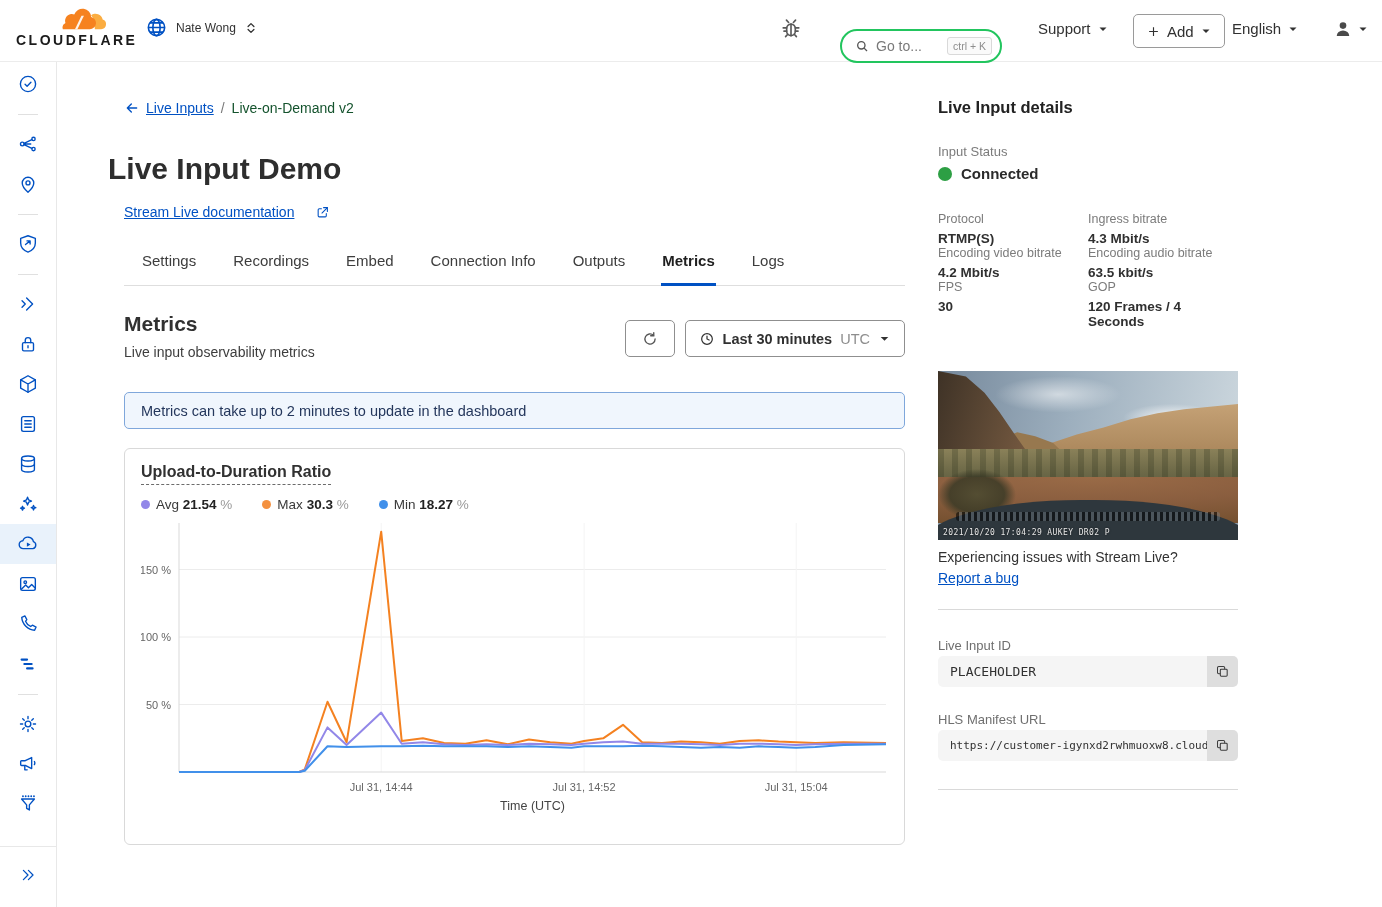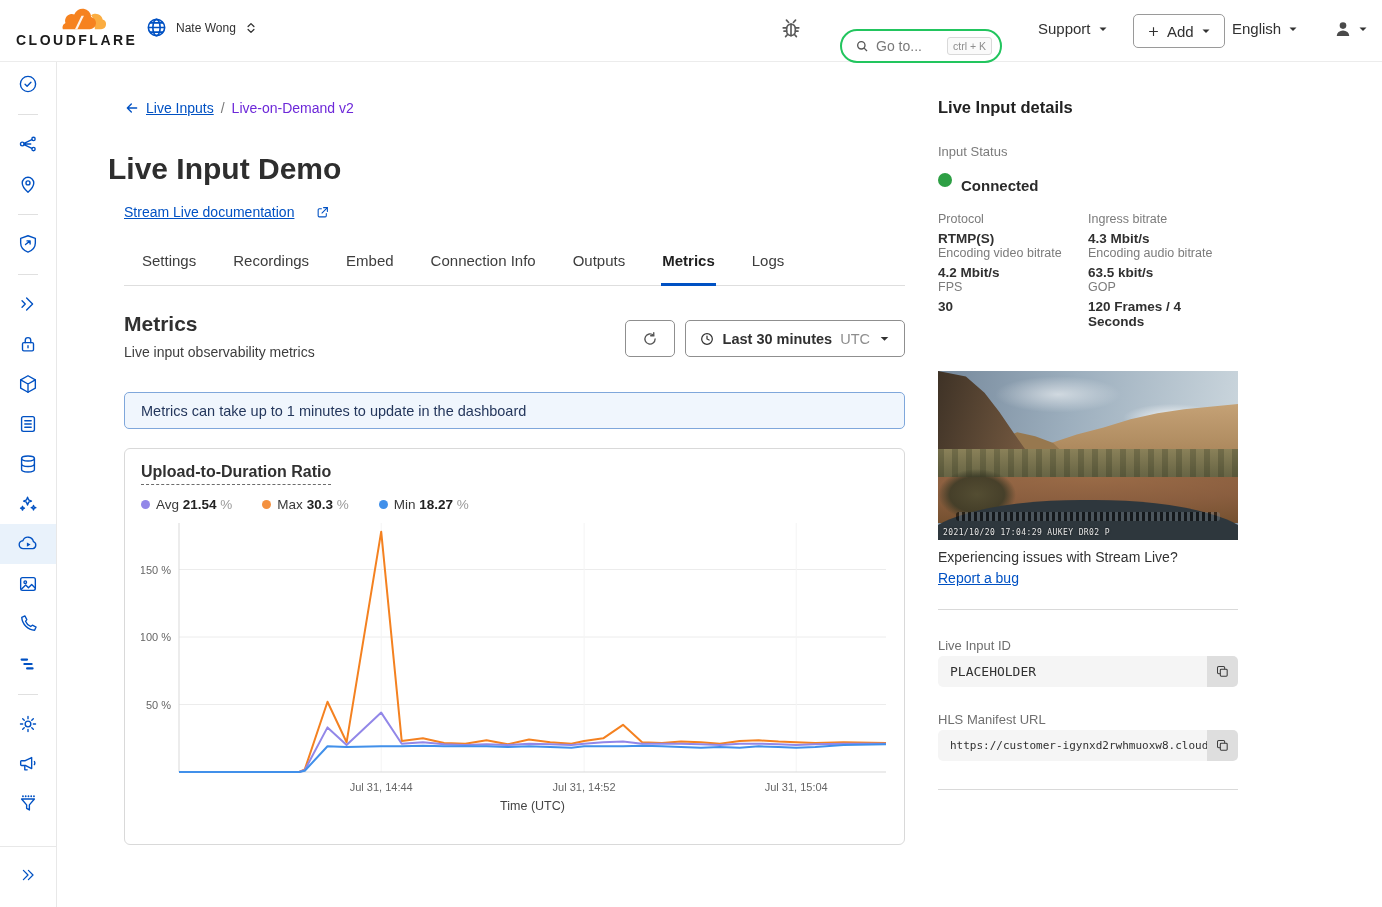--- a/index.html
+++ b/index.html
@@ -31,21 +31,21 @@
   .sb-item.active { background:#E9F2FB; }
   .sb-div { width:100%; height:20px; display:flex; align-items:center; justify-content:center; }
   .sb-div i { display:block; width:20px; height:1px; background:#E0E0E0; }
   .sb-bottom { margin-top:auto; width:100%; border-top:1px solid #E8E8E8; padding:18px 0 22px; display:flex; justify-content:center; color:#0051C3; cursor:pointer; }
 
   
   .breadcrumb { position:absolute; left:124px; top:100px; display:flex; align-items:center; gap:7px; font-size:14px; }
   .breadcrumb .back-link { color:#0051C3; display:flex; align-items:center; gap:6px; cursor:pointer; }
   .breadcrumb .back-link span { text-decoration:underline; }
   .breadcrumb .sep { color:#797979; }
-  .breadcrumb .cur { color:#6d28d9; }
+  .breadcrumb .cur { color:#14532d; }
   .page-title { position:absolute; left:108px; top:152px; font-size:30px; font-weight:700; color:#2e2e2e; }
   .doc-link { position:absolute; left:124px; top:204px; font-size:14px; color:#0051C3; display:flex; align-items:center; gap:22px; cursor:pointer; }
   .doc-link span { text-decoration:underline; }
 
   .tabs { position:absolute; left:124px; top:246px; width:781px; display:flex; gap:35px; padding-left:17px; border-bottom:1px solid #DEDEDE; }
   .tab { font-size:15px; color:#3d3d3d; padding:6px 1px 14px; border:none; background:none; cursor:pointer; border-bottom:3px solid transparent; margin-bottom:-1px; }
   .tab.active { font-weight:700; color:#1f1f1f; border-bottom-color:#0051C3; }
 
   .metrics-head { position:absolute; left:124px; top:312px; width:781px; display:flex; justify-content:space-between; }
   .metrics-head h2 { font-size:21px; font-weight:700; color:#313131; }
@@ -69,21 +69,21 @@
   .chart-wrap svg { width:747px; height:300px; }
   svg .tick { font-family:"Liberation Sans", sans-serif; font-size:11px; fill:#666; }
   svg .axis-title { font-family:"Liberation Sans", sans-serif; font-size:12.5px; fill:#444; }
 
   
   .details { position:absolute; left:938px; top:0; width:300px; }
   .details h3 { position:absolute; top:98px; font-size:16.5px; font-weight:700; color:#222; }
   .status-label { position:absolute; top:144px; font-size:13px; color:#7b7b7b; }
   .status-row { position:absolute; top:165px; display:flex; align-items:center; gap:9px; }
   .status-dot { width:14px; height:14px; border-radius:50%; }
-  .status-row b { font-size:15px; color:#2b2b2b;margin-top:12px; }
+  .status-row b { font-size:15px; color:#2b2b2b; }
   .fields { position:absolute; top:212px; width:300px; display:grid; grid-template-columns:150px 150px; }
   .field .fl { font-size:12.5px; color:#7b7b7b; margin-bottom:5px; }
   .field .fv { font-size:13.5px; font-weight:700; color:#303030; }
 
   .preview { position:absolute; top:371px; width:300px; height:169px; overflow:hidden; background:#8C9BAA; }
   .preview > div { position:absolute; }
   .sky { left:0; right:0; top:0; height:46%;
     background:
       radial-gradient(70px 20px at 78% 60%, rgba(255,255,255,.85), transparent 70%),
       radial-gradient(90px 26px at 40% 30%, rgba(255,255,255,.55), transparent 70%),
@@ -437,21 +437,21 @@
       <span class="icon caret">
         <svg width="13" height="13" viewBox="0 0 24 24">
             <path d="M5 9l7 7 7-7z" fill="currentColor"></path>
           </svg>
       </span>
     </button>
   </div>
 </div>
 
 <div class="banner">
-  <span>Metrics can take up to 1 minutes to update in the dashboard</span>
+  <span>Metrics can take up to 2 minutes to update in the dashboard</span>
 </div>
 
 <section class="chart-card">
   <span class="chart-title">Upload-to-Duration Ratio</span>
   <div class="legend" id="legend">
       <div class="li">
         <span class="dot" style="background:#9287E8"></span>
         <span>Avg <b>21.54</b> <span class="unit">%</span></span>
       </div>
       <div class="li">

